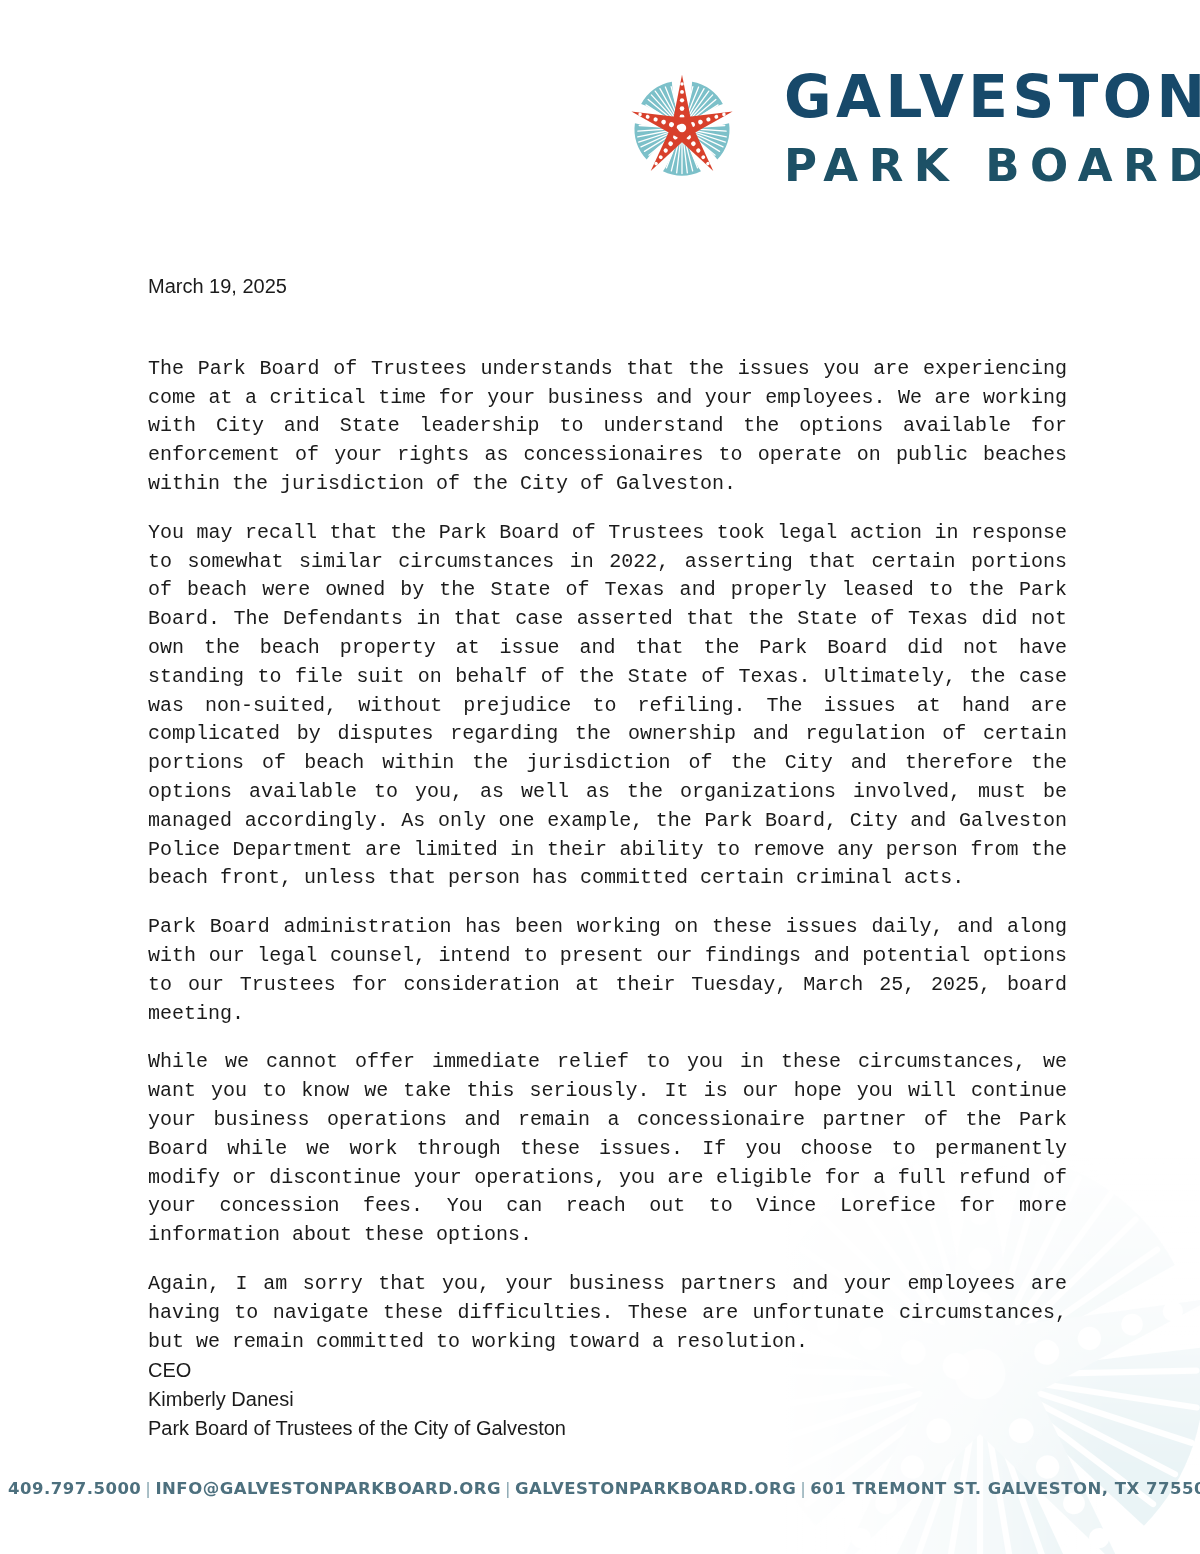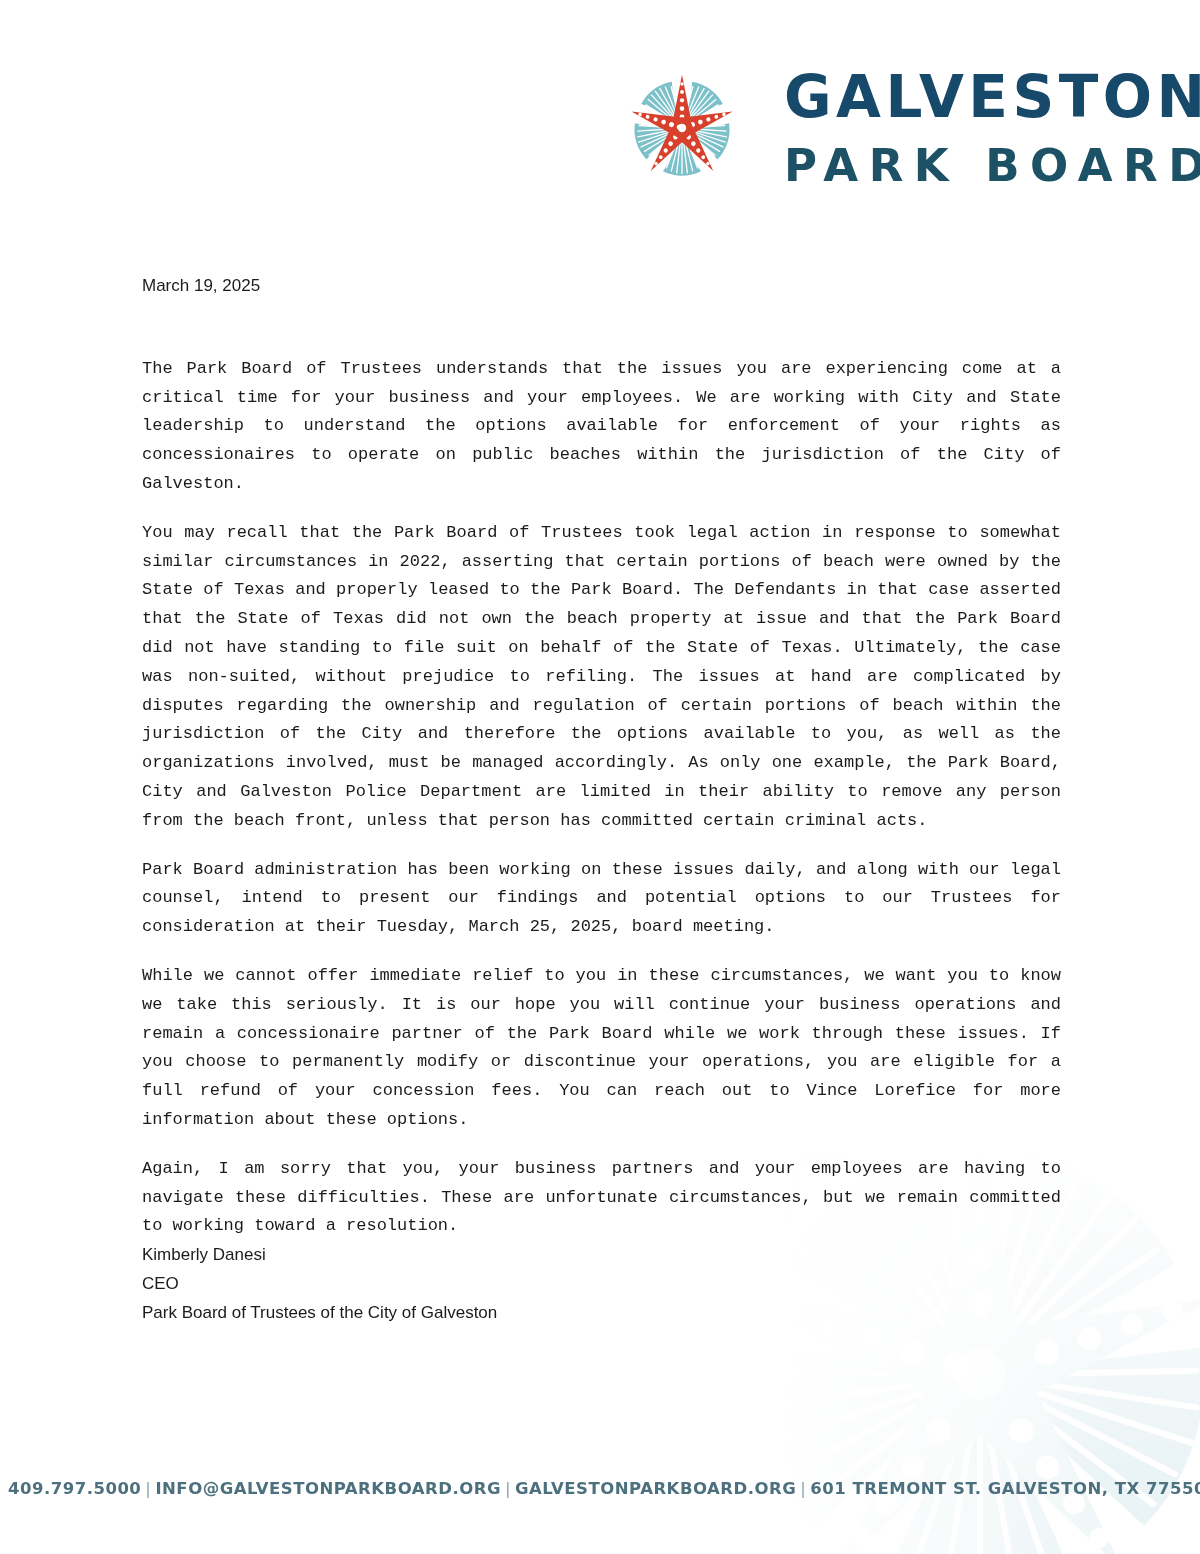--- a/index.html
+++ b/index.html
@@ -82,26 +82,26 @@
     font-size: 45px;
     font-weight: 700;
     letter-spacing: 10.5px;
     color: #1d5166;
     margin-top: 17px;
   }
 
   
   .letter-body {
     position: absolute;
-    left: 142px;
+    left: 148px;
     top: 272px;
     width: 919px;
     z-index: 3;
     color: #1b1b1b;
-    font-size: 17px;
+    font-size: 20px;
     line-height: 28.8px;
   }
   .date-line {
     margin: 0 0 54px 0;
   }
   .para {
     margin: 0 0 20px 0;
     text-align: justify;
     text-justify: inter-word;
     font-family: Liberation Mono, monospace;
@@ -246,22 +246,22 @@
     <div class="date-line">March 19, 2025</div>
 
     <p class="para">The Park Board of Trustees understands that the issues you are experiencing come at a critical time for your business and your employees.  We are working with City and State leadership to understand the options available for enforcement of your rights as concessionaires to operate on public beaches within the jurisdiction of the City of Galveston.</p>
     <p class="para">You may recall that the Park Board of Trustees took legal action in response to somewhat similar circumstances in 2022, asserting that certain portions of beach were owned by the State of Texas and properly leased to the Park Board. The Defendants in that case asserted that the State of Texas did not own the beach property at issue and that the Park Board did not have standing to file suit on behalf of the State of Texas.  Ultimately, the case was non-suited, without prejudice to refiling.  The issues at hand are complicated by disputes regarding the ownership and regulation of certain portions of beach within the jurisdiction of the City and therefore the options available to you, as well as the organizations involved, must be managed accordingly. As only one example, the Park Board, City and Galveston Police Department are limited in their ability to remove any person from the beach front, unless that person has committed certain criminal acts.</p>
     <p class="para">Park Board administration has been working on these issues daily, and along with our legal counsel, intend to present our findings and potential options to our Trustees for consideration at their Tuesday, March 25, 2025, board meeting.</p>
     <p class="para">While we cannot offer immediate relief to you in these circumstances, we want you to know we take this seriously. It is our hope you will continue your business operations and remain a concessionaire partner of the Park Board while we work through these issues.   If you choose to permanently modify or discontinue your operations, you are eligible for a full refund of your concession fees. You can reach out to Vince Lorefice for more information about these options.</p>
     <p class="para">Again, I am sorry that you, your business partners and your employees are having to navigate these difficulties. These are unfortunate circumstances, but we remain committed to working toward a resolution.</p>
 
 
     <div class="signoff">
+      <div>CEO</div>
       <div>Kimberly Danesi</div>
-      <div>CEO</div>
       <div>Park Board of Trustees of the City of Galveston</div>
     </div>
   </div>
 
   <div class="footer">
     <span>409.797.5000</span><span class="sep">|</span><span>INFO@GALVESTONPARKBOARD.ORG</span><span class="sep">|</span><span>GALVESTONPARKBOARD.ORG</span><span class="sep">|</span><span>601 TREMONT ST. GALVESTON, TX 77550</span>
   </div>
 
 </div>
 

